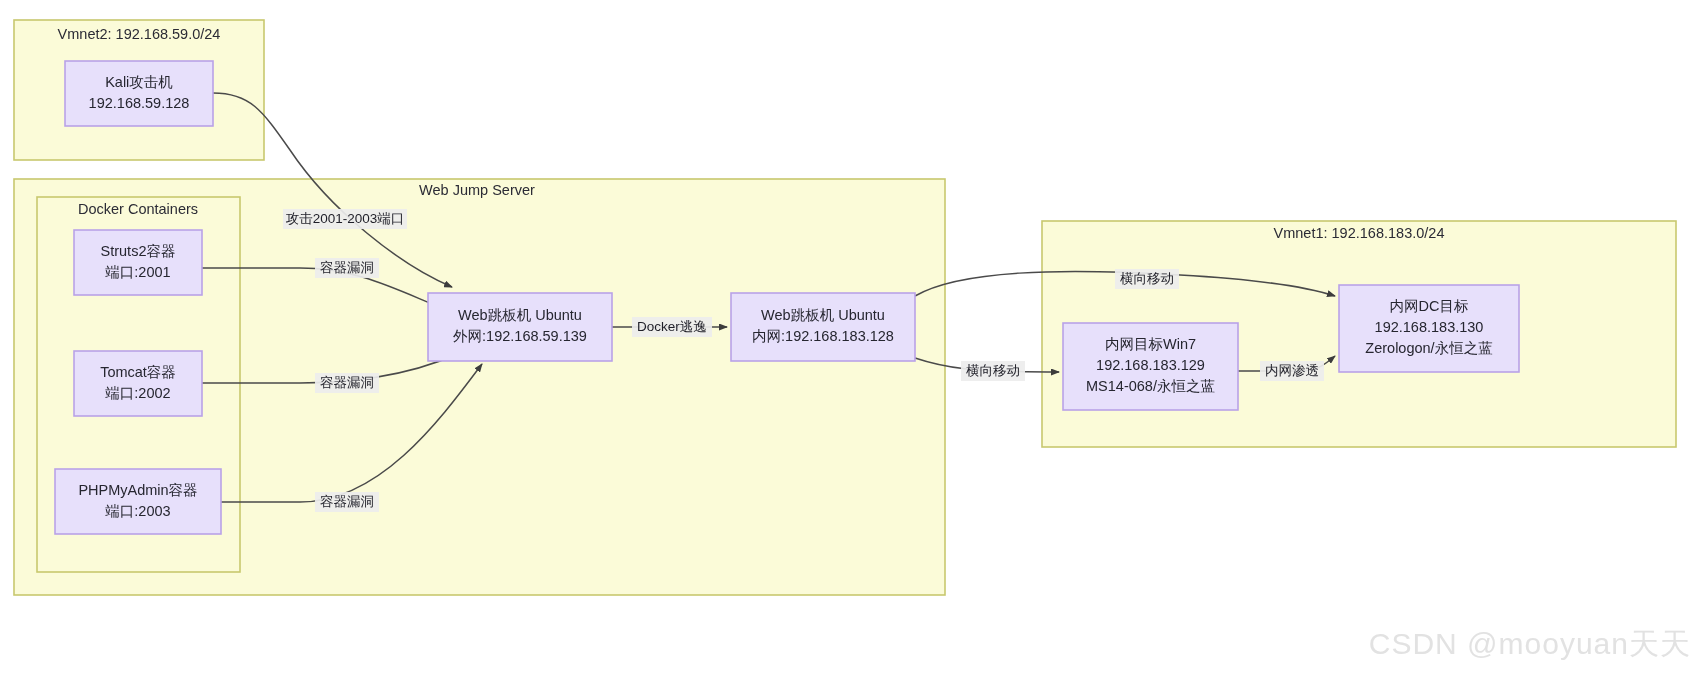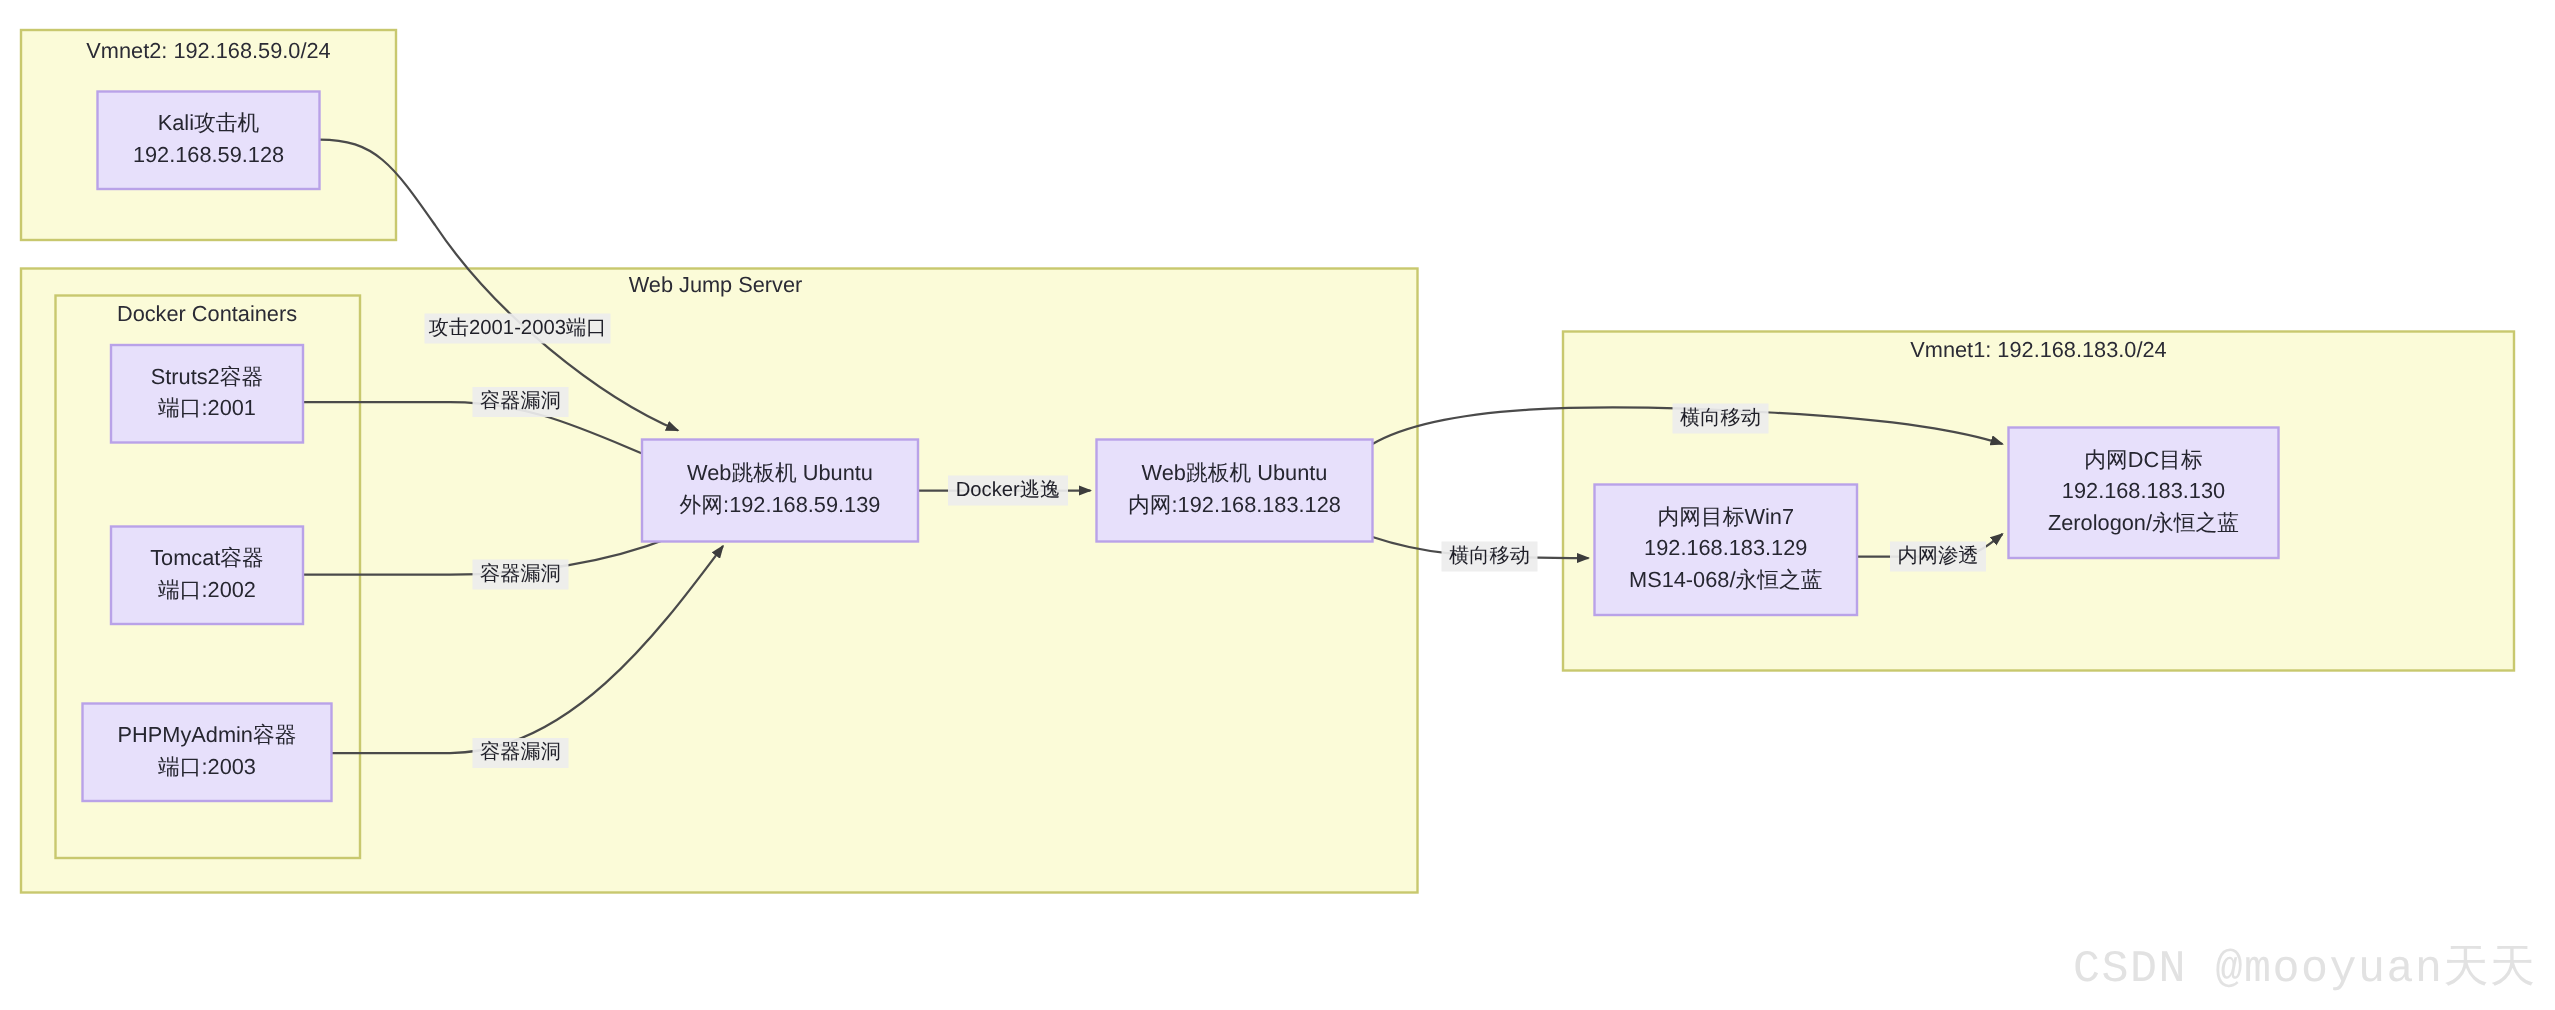--- a/index.html
+++ b/index.html
@@ -67,21 +67,21 @@
     font-family: "Liberation Sans", "DejaVu Sans", sans-serif;
   }
   .watermark-text {
     position: absolute;
     right: 12px;
     bottom: 8px;
     font-size: 30px;
     color: #e2e2e2;
     letter-spacing: 1px;
     white-space: nowrap;
-    font-family: Liberation Mono, monospace;
+    font-family: Liberation Sans, sans-serif;
     user-select: none;
   }
 </style>
 </head>
 <body>
 
 <div id="diagram-root">
   <svg class="diagram" viewBox="0 0 1703 673">
     <defs>
       <marker id="arrowhead" markerWidth="9" markerHeight="7" refX="8" refY="3.5" orient="auto" markerUnits="userSpaceOnUse">

